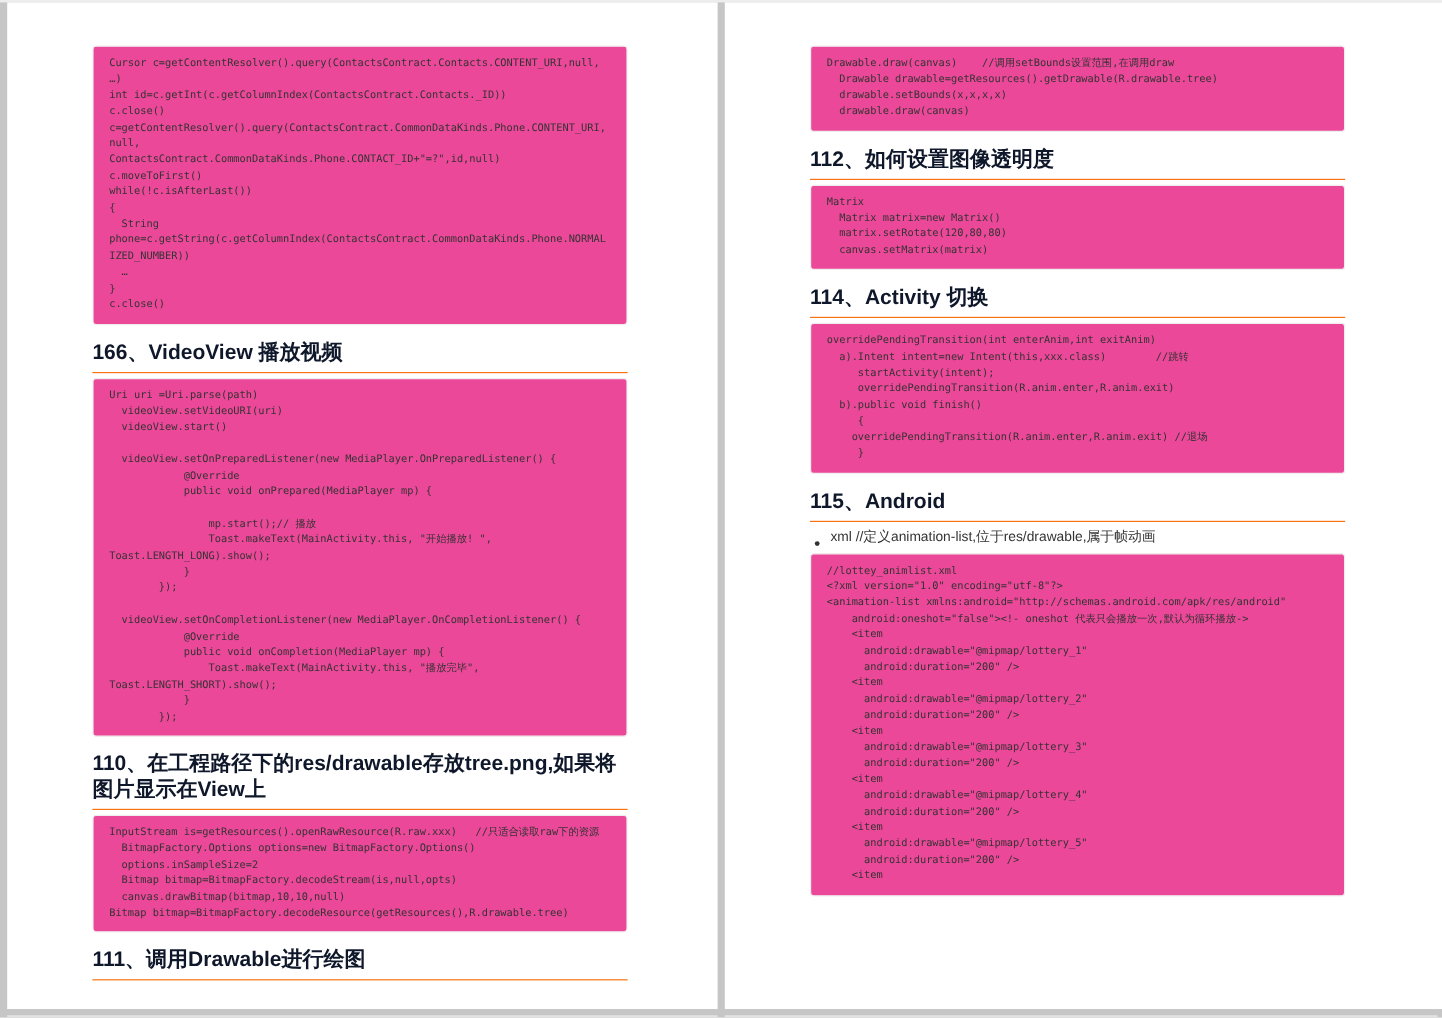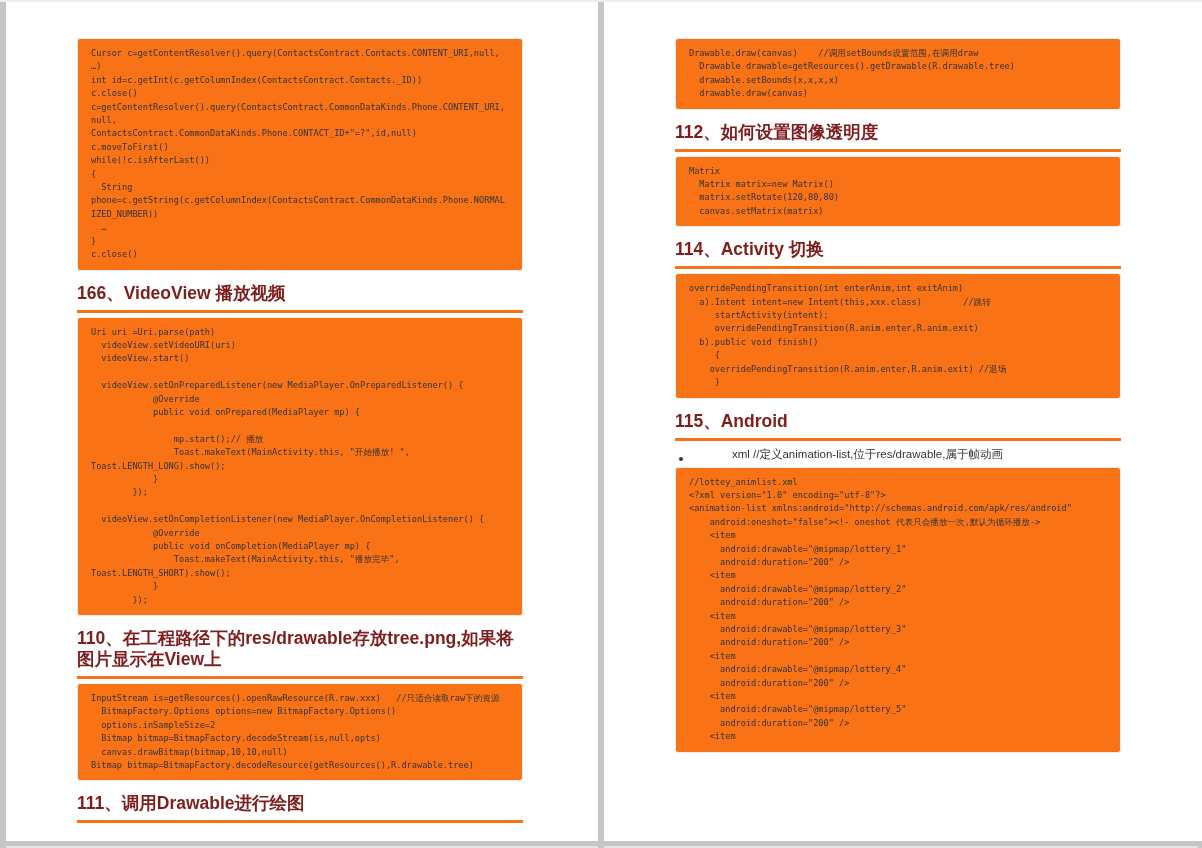--- a/index.html
+++ b/index.html
@@ -17,36 +17,36 @@
   .page{
     width:592px;height:839px;background:#ffffff;
     box-sizing:border-box;overflow:hidden;
   }
   .page-right{width:610px;}
   .page-content{
     width:446px;margin-left:71px;padding-top:36px;
   }
   .codeblock{
     margin:0;box-sizing:border-box;width:446px;
-    background:#f97316;border:1px solid #eeeeee;border-radius:3px;
+    background:#ec4899;border:1px solid #eeeeee;border-radius:3px;
     padding:8px 13px;
     font-family:"DejaVu Sans Mono", monospace;
     font-size:8.6px;line-height:13.4px;color:#333333;
     white-space:pre;overflow:hidden;
   }
   h2.heading{
     font-family:"Liberation Sans", sans-serif;
-    font-size:17.5px;line-height:21px;font-weight:bold;color:#7f1d1d;
+    font-size:17.5px;line-height:21px;font-weight:bold;color:#0f172a;
     margin:12px 0 4px 0;padding-bottom:6px;
-    border-bottom:3px solid #f97316;
+    border-bottom:1px solid #f97316;
   }
   .bullet{
     display:flex;align-items:flex-end;
     margin:6px 0 6px 4px;
-    font-size:11.5px;line-height:14px;color:#333333;gap:40px;
+    font-size:11.5px;line-height:14px;color:#333333;
   }
   .bullet .dot{
     width:4px;height:4px;border-radius:50%;background:#333;
     margin:5px 9px 0 0;flex:none;
   }
   .bottom-gap{position:absolute;left:0;top:841px;width:1202px;height:5px;background:#c6c6c6;}
   .next-sliver{position:absolute;top:846px;height:2px;background:#e3e3e3;}
   .next-sliver.l{left:6px;width:592px;}
   .next-sliver.r{left:604px;width:594px;}
 </style>

